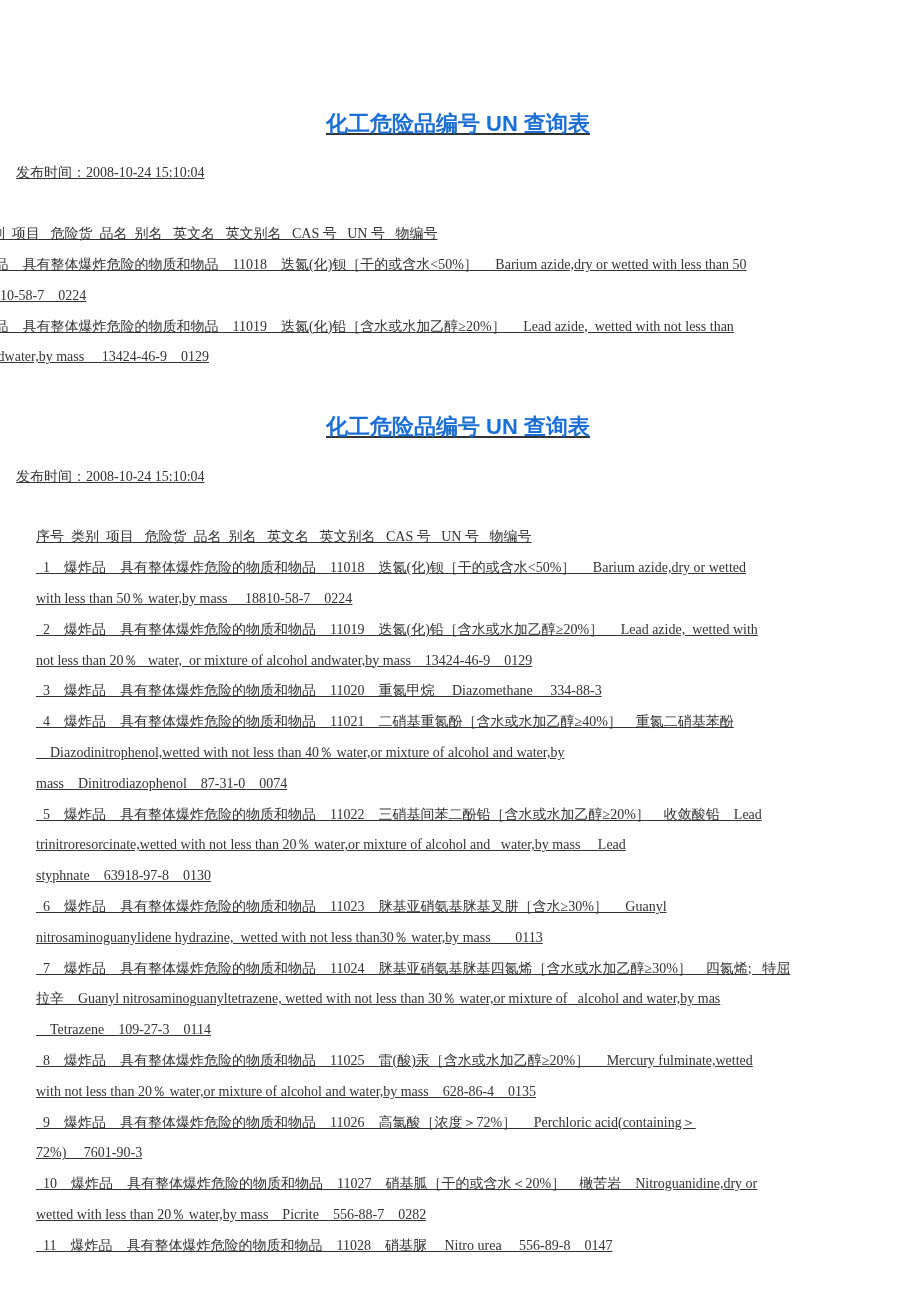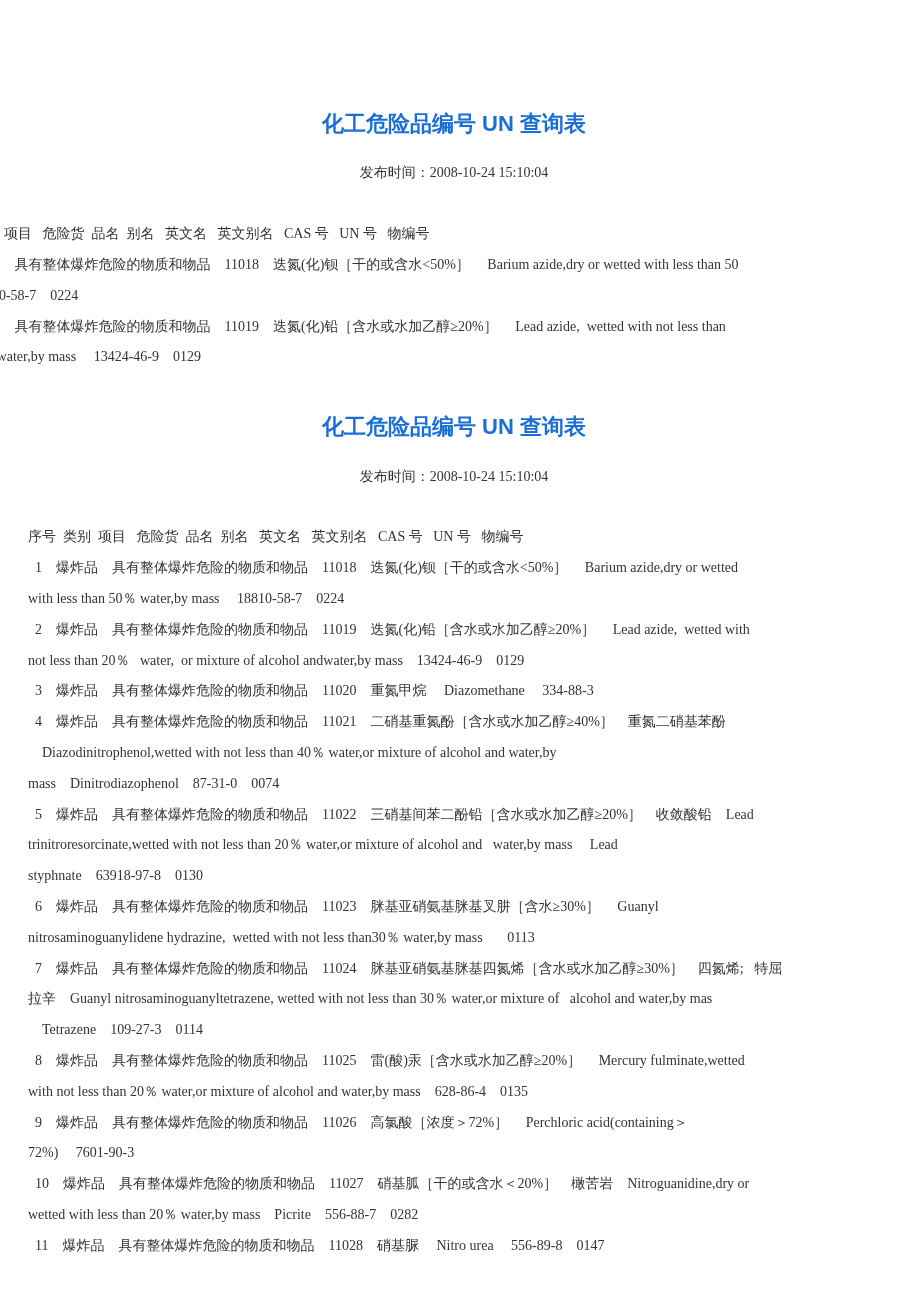--- a/index.html
+++ b/index.html
@@ -7,43 +7,44 @@
     padding: 0;
     font-family: "SimSun", "宋体", serif;
     font-size: 14px;
     color: #333;
     background: #fff;
     width: 920px;
     line-height: 2.2;
   }
   .page {
     width: 920px;
-    padding: 0 20px 40px 8px;
+    padding: 0 20px 40px 16px;
     box-sizing: border-box;
+    text-decoration: underline;
   }
   .title {
     color: #1a6fd6;
     text-align: center;
     font-size: 22px;
     font-weight: bold;
     font-family: "SimHei", "黑体", sans-serif;
     margin-top: 100px;
     margin-bottom: 10px;
   }
   .title2 {
     color: #1a6fd6;
     text-align: center;
     font-size: 22px;
     font-weight: bold;
     font-family: "SimHei", "黑体", sans-serif;
     margin-top: 30px;
     margin-bottom: 10px;
   }
   .pubtime {
-    text-align: center;
+    text-align: left;
     font-size: 14px;
     margin-bottom: 30px;
     font-family: "SimSun", "宋体", serif;
   }
   .block-top {
     margin-left: -60px;
     margin-right: -40px;
     font-family: "SimSun", "宋体", serif;
   }
   .block {

